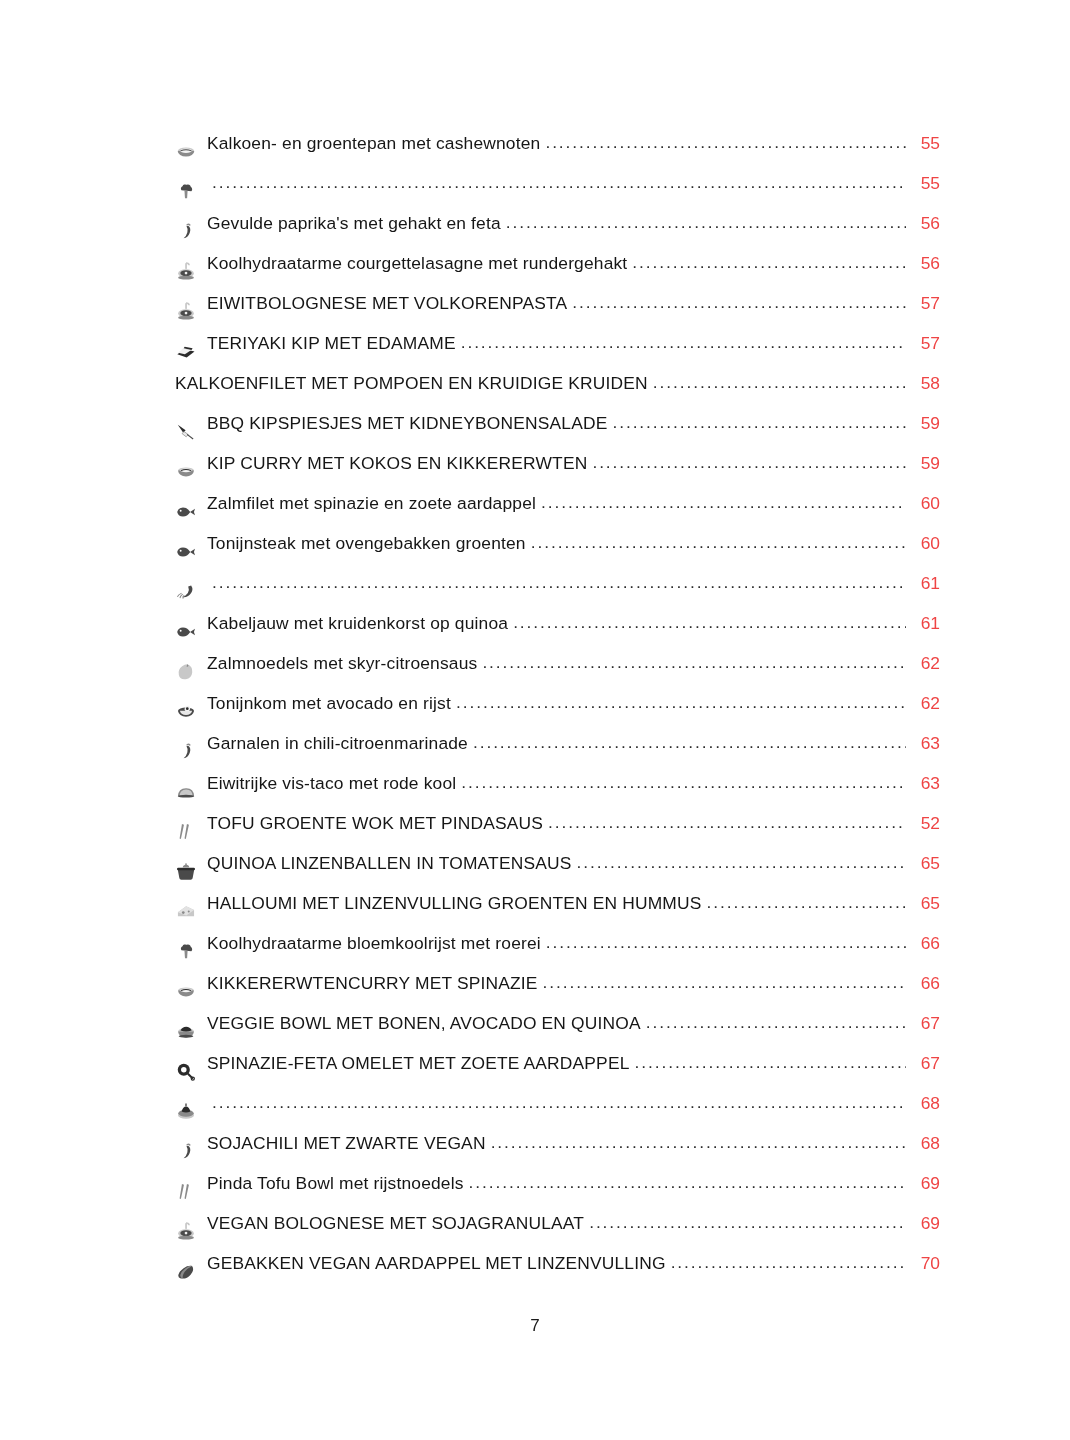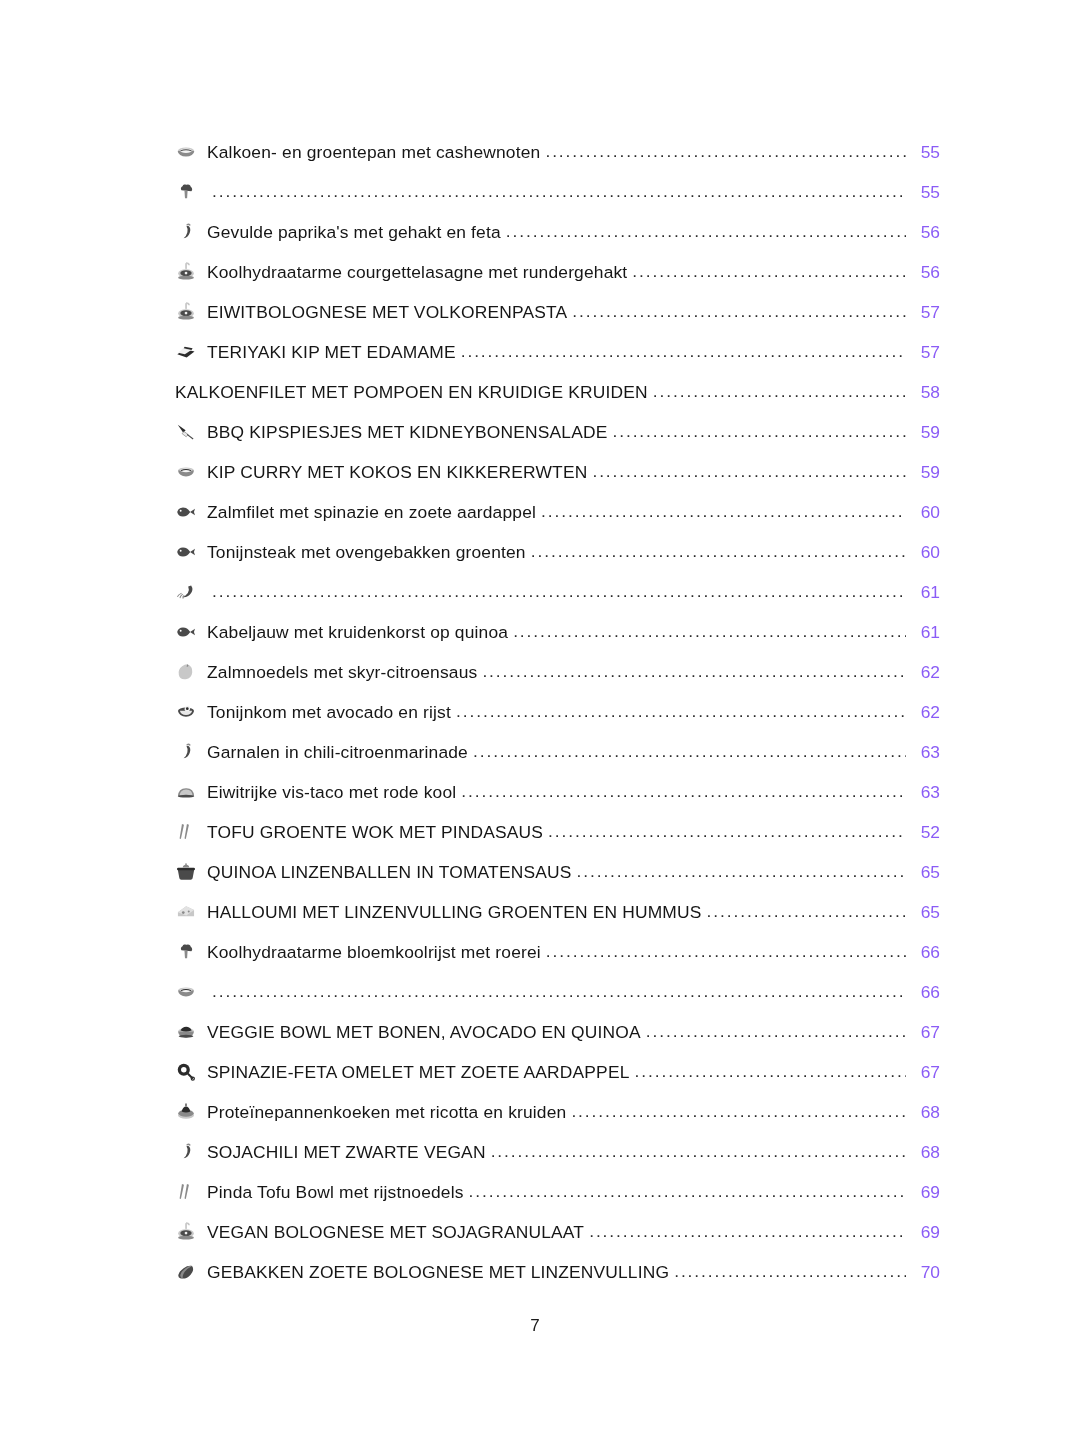--- a/index.html
+++ b/index.html
@@ -27,21 +27,21 @@
 
   .toc {
     position: absolute;
     left: 175px;
     top: 132px;
     width: 765px;
   }
 
   .toc-row {
     display: flex;
-    align-items: center;
+    align-items: flex-start;
     height: 40px;
     width: 100%;
     box-sizing: border-box;
   }
 
   .icon-cell {
     flex: 0 0 32px;
     width: 32px;
     height: 26px;
     position: relative;
@@ -76,21 +76,21 @@
     position: relative;
     top: -1px;
   }
 
   .toc-page {
     flex: 0 0 auto;
     min-width: 30px;
     text-align: right;
     font-size: 17.4px;
     line-height: 22px;
-    color: #8b5cf6;
+    color: #ef4444;
   }
 
   .page-number {
     position: absolute;
     left: 0;
     top: 1316px;
     width: 1070px;
     text-align: center;
     font-size: 17px;
     color: #1a1a1a;
@@ -354,20 +354,21 @@
       </div>
       <div class="toc-row">
         <span class="icon-cell">
           <svg width="22" height="22" viewBox="0 0 24 24">
             <ellipse cx="12" cy="10.4" rx="8.6" ry="3.4" fill="#c8c8c8"></ellipse>
             <path d="M3.4 10.4 a8.6 6.4 0 0 0 17.2 0 z" fill="#8a8a8a"></path>
             <ellipse cx="12" cy="10.2" rx="6.0" ry="2.0" fill="#f4f4f4"></ellipse>
             <path d="M6.6 10.4 q5.4 -2.2 10.8 0" stroke="#2b2b2b" stroke-width="1.2" fill="none"></path>
           </svg>
         </span>
+        <span class="toc-title">KIKKERERWTENCURRY MET SPINAZIE</span>
         <span class="dots">................................................................................................................................</span>
         <span class="toc-page">66</span>
       </div>
       <div class="toc-row">
         <span class="icon-cell">
           <svg width="22" height="22" viewBox="0 0 24 24">
             <ellipse cx="12" cy="11.4" rx="8.6" ry="3.6" fill="#c8c8c8"></ellipse>
             <path d="M3.4 11.4 a8.6 6.6 0 0 0 17.2 0 z" fill="#8a8a8a"></path>
             <path d="M6.0 10.4 q2.0 -4.0 6.2 -4.0 q4.2 0 6.0 4.0 q-6.2 2.2 -12.2 0 z" fill="#2b2b2b"></path>
             <ellipse cx="12" cy="16.6" rx="8.0" ry="1.6" fill="#4a4a4a"></ellipse>
@@ -392,21 +393,20 @@
       </div>
       <div class="toc-row">
         <span class="icon-cell">
           <svg width="22" height="22" viewBox="0 0 24 24">
             <ellipse cx="12" cy="15.4" rx="8.8" ry="4.0" fill="#c8c8c8"></ellipse>
             <ellipse cx="12" cy="13.4" rx="8.4" ry="3.8" fill="#8a8a8a"></ellipse>
             <path d="M7.2 11.4 q1.6 -5.4 4.8 -5.4 q3.2 0 4.8 5.4 q-4.8 2.2 -9.6 0 z" fill="#2b2b2b"></path>
             <path d="M12 5.8 l0 -3.0" stroke="#2b2b2b" stroke-width="1.3"></path>
           </svg>
         </span>
-        <span class="toc-title">Proteïnepannenkoeken met ricotta en kruiden</span>
         <span class="dots">................................................................................................................................</span>
         <span class="toc-page">68</span>
       </div>
       <div class="toc-row">
         <span class="icon-cell">
           <svg width="22" height="22" viewBox="0 0 24 24">
             <path d="M14.4 5.2 q3.6 2.6 1.6 8.0 q-1.9 5.2 -6.6 5.6 q3.1 -2.4 4.1 -6.6 q0.9 -4.0 -1.0 -6.6 z" fill="#4a4a4a"></path>
             <path d="M13.2 4.1 q1.7 -1.2 3.0 0.2" stroke="#8a8a8a" stroke-width="1.5" fill="none" stroke-linecap="round"></path>
           </svg>
         </span>
@@ -440,21 +440,21 @@
         <span class="dots">................................................................................................................................</span>
         <span class="toc-page">69</span>
       </div>
       <div class="toc-row">
         <span class="icon-cell">
           <svg width="22" height="22" viewBox="0 0 24 24">
             <path d="M18.6 5.4 q3.0 4.4 -1.6 9.6 q-4.6 5.2 -10.6 4.0 q-3.6 -0.8 -2.6 -4.4 q1.0 -3.6 5.6 -6.8 q4.6 -3.2 9.2 -2.4 z" fill="#4a4a4a"></path>
             <path d="M18.6 5.4 q-6.2 3.0 -9.0 8.0 q-1.8 3.2 -1.0 5.6 q-3.6 -0.8 -2.6 -4.4 q1.0 -3.6 5.6 -6.8 q4.6 -3.2 7.0 -2.4 z" fill="#8a8a8a"></path>
           </svg>
         </span>
-        <span class="toc-title">GEBAKKEN ZOETE BOLOGNESE MET LINZENVULLING</span>
+        <span class="toc-title">GEBAKKEN VEGAN AARDAPPEL MET LINZENVULLING</span>
         <span class="dots">................................................................................................................................</span>
         <span class="toc-page">70</span>
       </div>
     </div>
 
   <div class="page-number">7</div>
 
 </div>
 
 </body></html>

